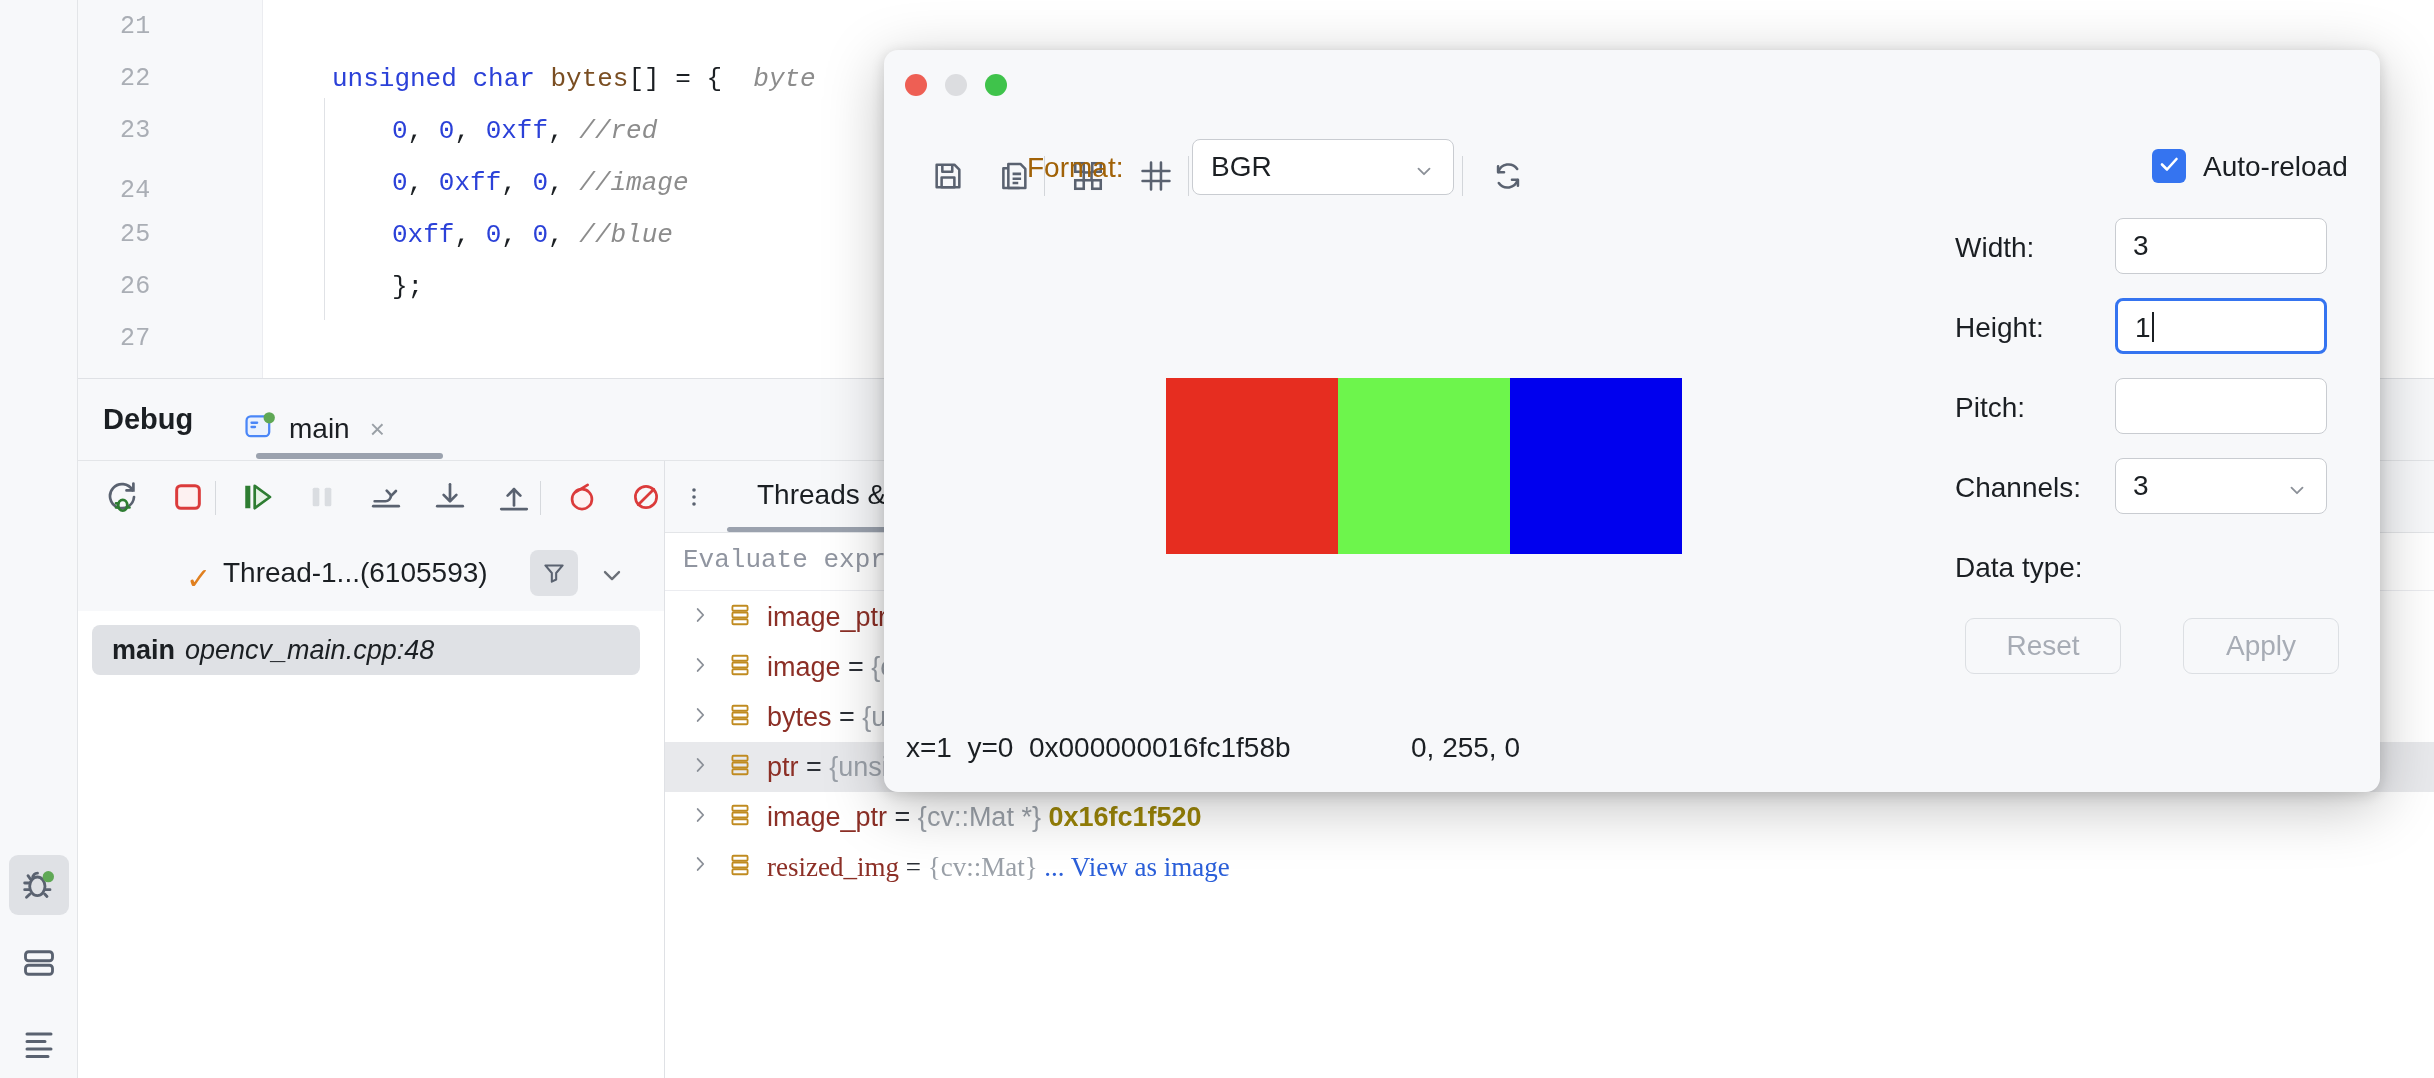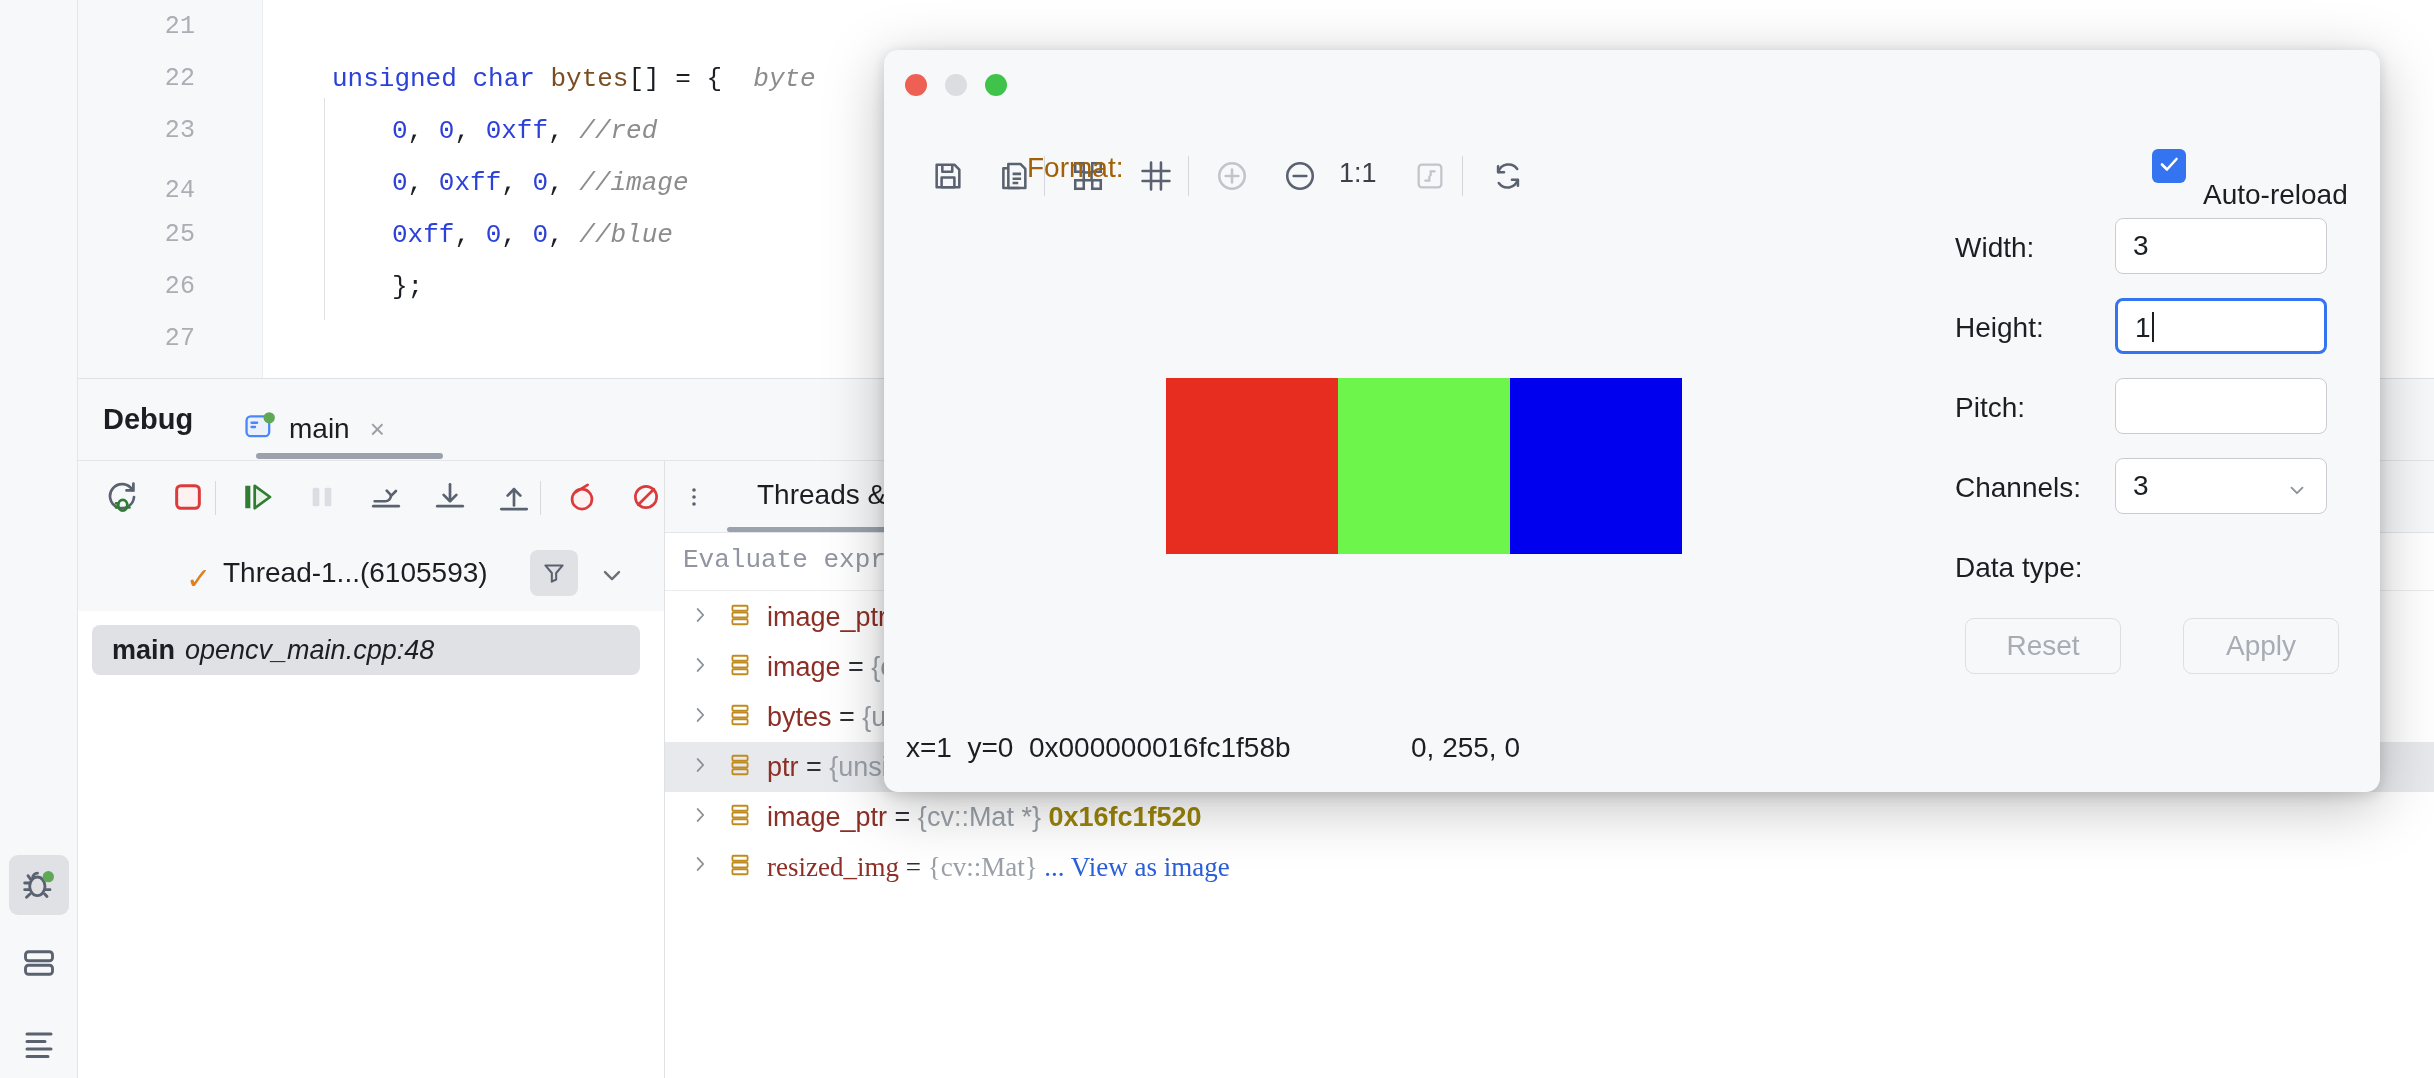--- a/index.html
+++ b/index.html
@@ -19,21 +19,21 @@
   .tool-btn {
     position: absolute; left: 9px; width: 60px; height: 60px;
     border-radius: 9px; display: flex; align-items: center; justify-content: center;
   }
   .tool-btn.sel { background: #dfe1e5; }
 
   
   .editor { position: absolute; left: 78px; top: 0; width: 2356px; height: 378px; background: #ffffff; }
   .gutter { position: absolute; left: 0; top: 0; width: 185px; height: 378px; background: #f7f8fa; border-right: 1px solid #ebecf0; }
   .gutter-num {
-    position: absolute; right: 22px; width: 120px; text-align: center;
+    position: absolute; right: 22px; width: 120px; text-align: left;
     font-family: "Liberation Mono", monospace; font-size: 25px; color: #aaaeb5; letter-spacing: .3px;
   }
   .code-area { position: absolute; left: 186px; top: 0; right: 0; height: 378px; }
   .code-line {
     position: absolute; left: 68px; white-space: pre;
     font-family: "Liberation Mono", monospace; font-size: 26px; letter-spacing: 0px;
   }
   .indent-guide { position: absolute; left: 60px; width: 1px; background: #e0e2e6; }
   .kw  { color: #2b41d8; }
   .num { color: #2b41d8; }
@@ -116,21 +116,21 @@
     position: absolute; left: 1192px; top: 139px; width: 262px; height: 56px;
     background: #ffffff; border: 1px solid #c9ccd1; border-radius: 8px;
   }
   .fmt-value { position: absolute; left: 18px; top: 11px; font-size: 28px; color: #1b1f23; }
   .sel-caret { position: absolute; right: 18px; top: 20px; }
 
   .autoreload-box {
     position: absolute; left: 2152px; top: 149px; width: 34px; height: 34px;
     border-radius: 6px; background: #3574f0; display:flex; align-items:center; justify-content:center;
   }
-  .autoreload-label { position: absolute; left: 2203px; top: 151px; font-size: 28px; color: #1b1f23; margin-top: 28px; }
+  .autoreload-label { position: absolute; left: 2203px; top: 151px; font-size: 28px; color: #1b1f23; }
 
   .canvas-area { position: absolute; left: 884px; top: 218px; width: 1079px; height: 492px; }
   .img-strip { position: absolute; left: 282px; top: 160px; width: 516px; height: 176px; display: flex; }
   .img-cell { flex: 1; height: 100%; }
 
   .statusbar { position: absolute; left: 884px; top: 710px; width: 1496px; height: 82px; }
   .status-text { position: absolute; top: 22px; font-size: 28px; color: #1b1f23; white-space: pre; }
   .status-coords { left: 22px; }
   .status-px { left: 527px; }
 
@@ -469,20 +469,28 @@
     <div class="tb-icon" style="left:598px;">
       <svg width="34" height="34" viewBox="0 0 24 24" fill="none" stroke="#5a6270" stroke-width="1.8" stroke-linecap="round" stroke-linejoin="round">
         <path d="M5.2 9.2A7.5 7.5 0 0 1 18.5 7"></path>
           <path d="M18.8 14.8A7.5 7.5 0 0 1 5.5 17"></path>
         <path d="M5 5.2v4.2h4.2M19 18.8v-4.2h-4.2"></path>
       </svg>
     </div>
   </div>
 
   <div class="fmt-label">Format:</div>
+  <div class="fmt-select">
+    <span class="fmt-value">BGR</span>
+    <span class="sel-caret">
+      <svg width="22" height="22" viewBox="0 0 24 24" fill="none" stroke="#8b9098" stroke-width="2" stroke-linecap="round" stroke-linejoin="round">
+          <path d="M6 9.5 12 15.5 18 9.5"></path>
+        </svg>
+    </span>
+  </div>
 
   <div class="autoreload-box">
     <span>
       <svg width="24" height="24" viewBox="0 0 24 24" fill="none" stroke="#ffffff" stroke-width="2.6" stroke-linecap="round" stroke-linejoin="round">
           <path d="M5 12.5 10 17.5 19.5 7"></path>
         </svg>
     </span>
   </div>
   <div class="autoreload-label">Auto-reload</div>
 

